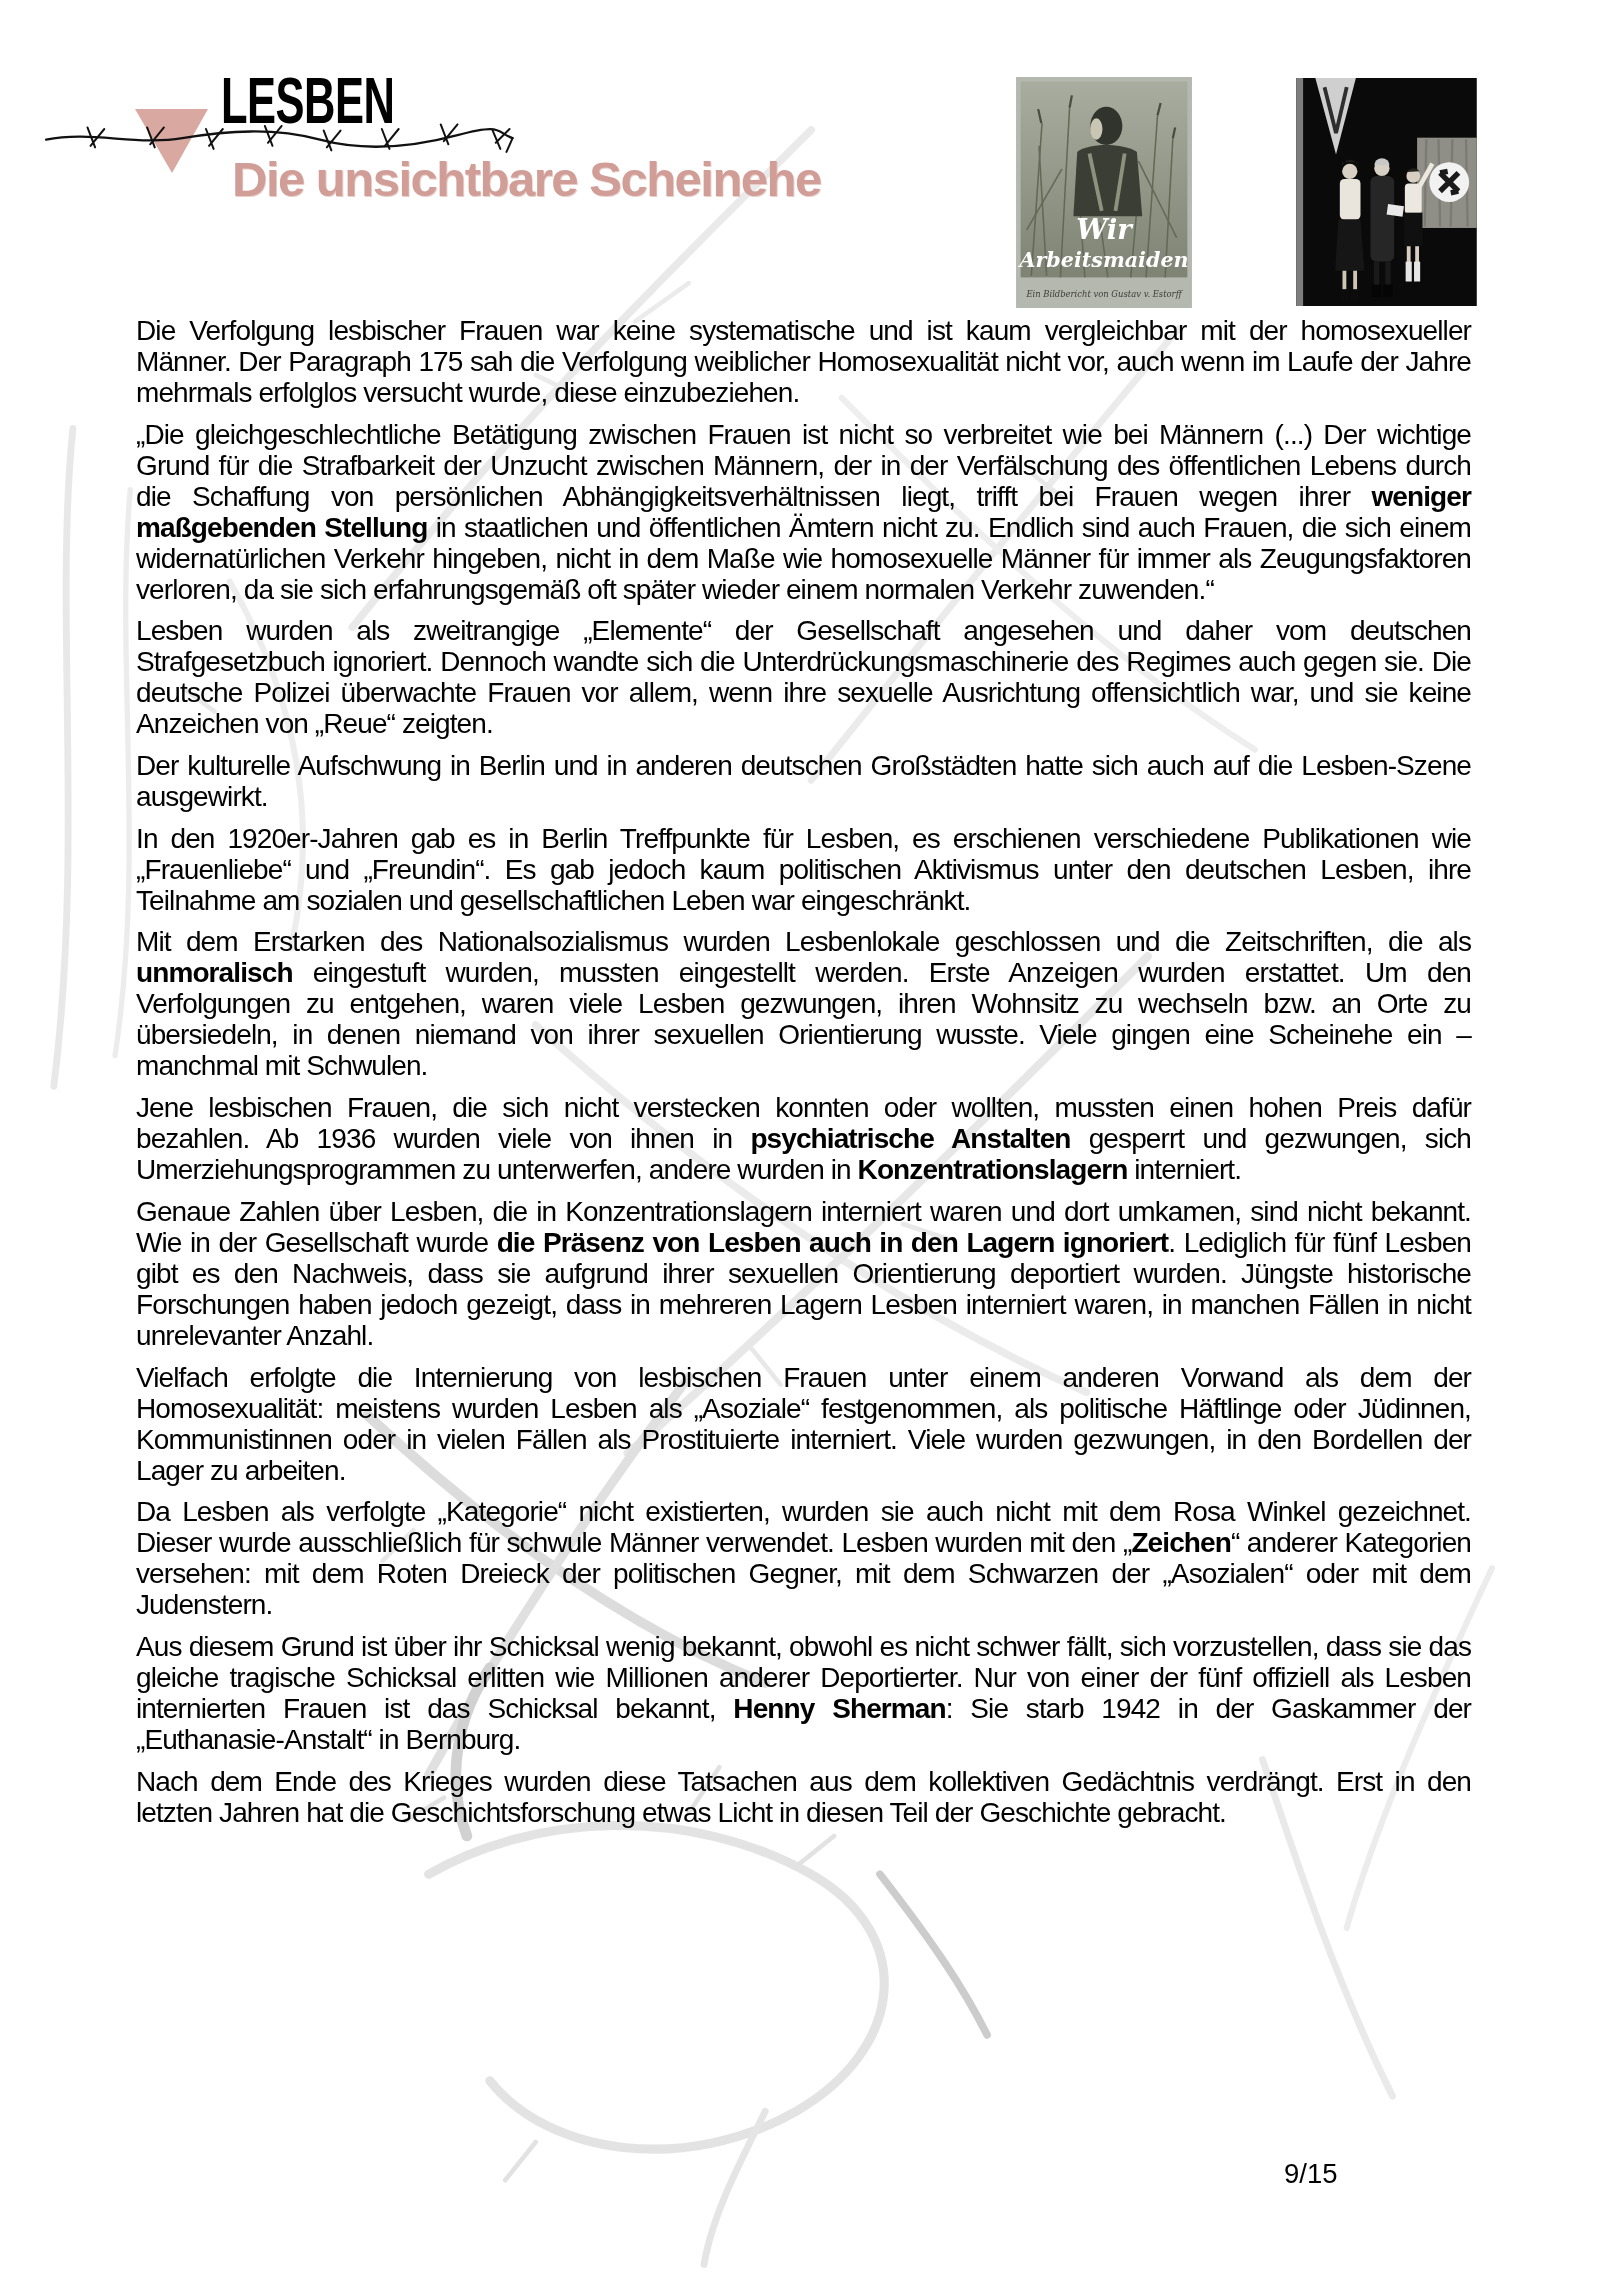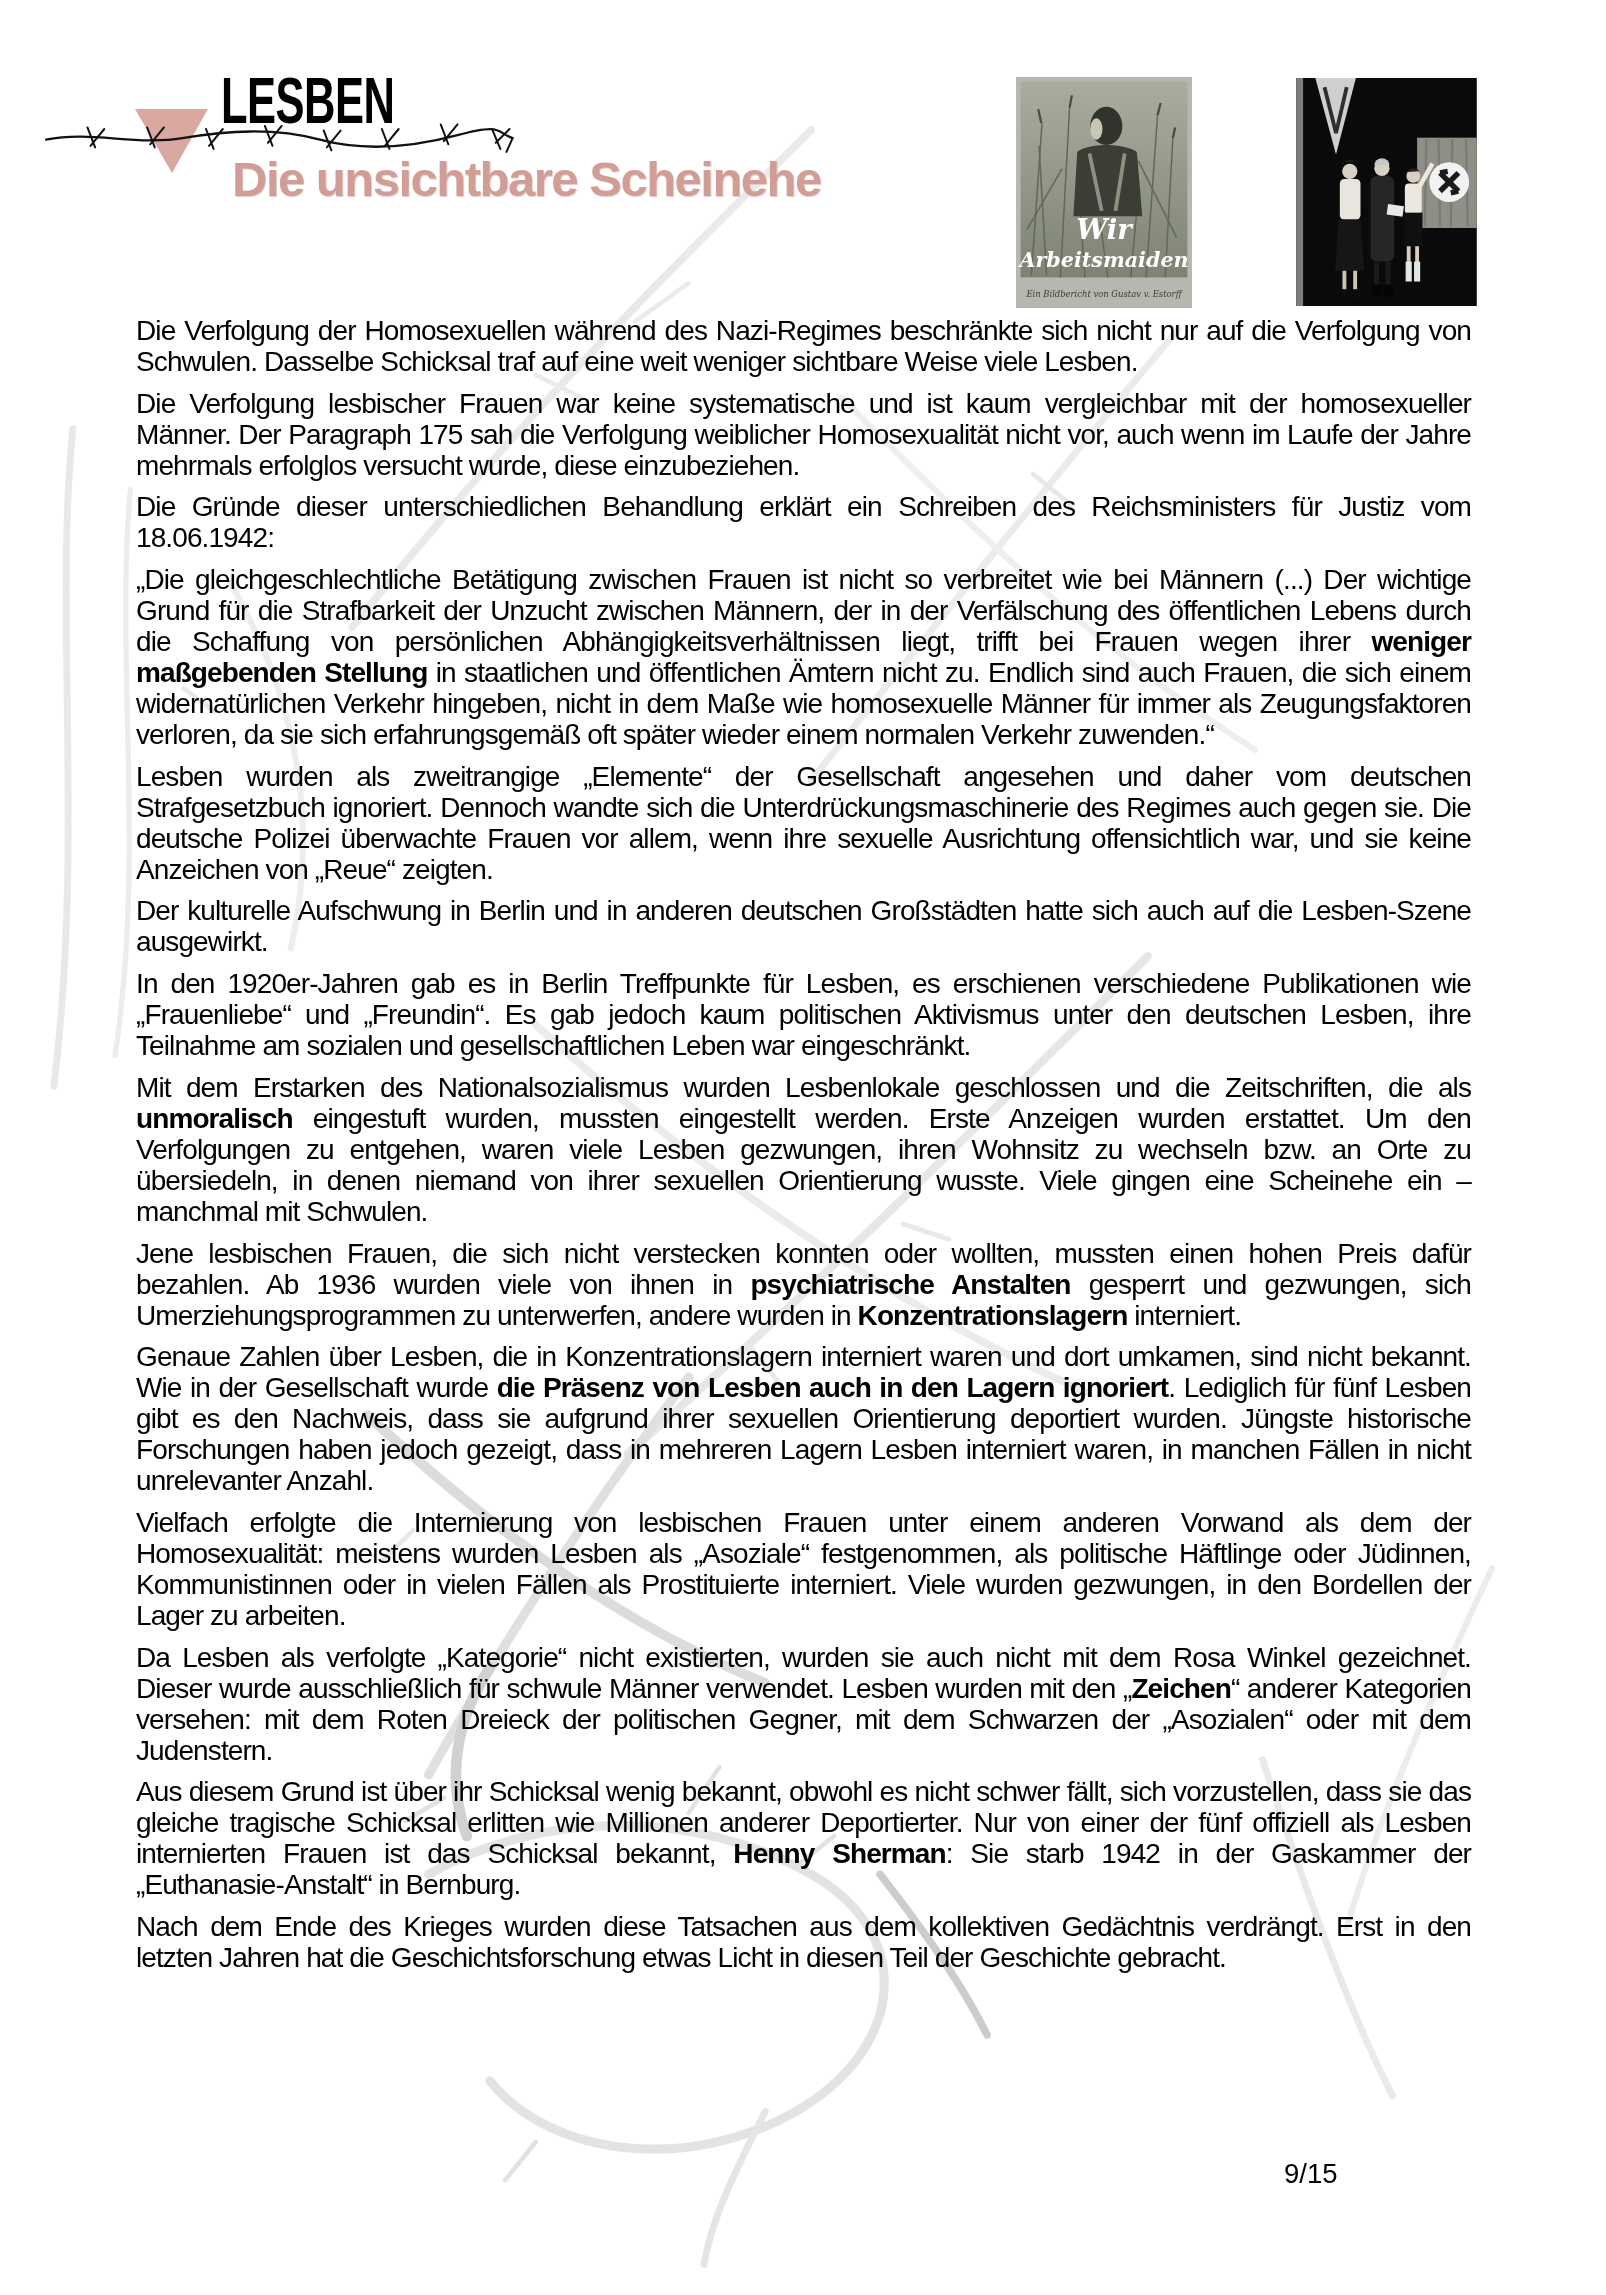--- a/index.html
+++ b/index.html
@@ -163,23 +163,21 @@
       <rect x="141" y="176" width="24" height="44" fill="#101010"></rect>
       <path d="M147,220 L147,242 M158,220 L158,242" stroke="#d8cec0" stroke-width="5"></path>
       <rect x="143" y="240" width="8" height="28" fill="#e5e5e5"></rect>
       <rect x="154" y="240" width="8" height="28" fill="#e5e5e5"></rect>
       <rect x="141" y="266" width="11" height="10" fill="#0a0a0a"></rect>
       <rect x="153" y="266" width="11" height="10" fill="#0a0a0a"></rect>
     </g>
   </svg>
 
   <div class="text-column" id="text-column">
-      <p class="para"><span class="">Die Verfolgung der Homosexuellen während des Nazi-Regimes beschränkte sich nicht nur auf die Verfolgung von Schwulen. Dasselbe Schicksal traf auf eine weit weniger sichtbare Weise viele Lesben.</span></p>
       <p class="para"><span class="">Die Verfolgung lesbischer Frauen war keine systematische und ist kaum vergleichbar mit der homosexueller Männer. Der Paragraph 175 sah die Verfolgung weiblicher Homosexualität nicht vor, auch wenn im Laufe der Jahre mehrmals erfolglos versucht wurde, diese einzubeziehen.</span></p>
-      <p class="para"><span class="">Die Gründe dieser unterschiedlichen Behandlung erklärt ein Schreiben des Reichsministers für Justiz vom 18.06.1942:</span></p>
       <p class="para quote"><span class="">„Die gleichgeschlechtliche Betätigung zwischen Frauen ist nicht so verbreitet wie bei Männern (...) Der wichtige Grund für die Strafbarkeit der Unzucht zwischen Männern, der in der Verfälschung des öffentlichen Lebens durch die Schaffung von persönlichen Abhängigkeitsverhältnissen liegt, trifft bei Frauen wegen ihrer </span><span class="run-bold ">weniger maßgebenden Stellung</span><span class=""> in staatlichen und öffentlichen Ämtern nicht zu. Endlich sind auch Frauen, die sich einem widernatürlichen Verkehr hingeben, nicht in dem Maße wie homosexuelle Männer für immer als Zeugungsfaktoren verloren, da sie sich erfahrungsgemäß oft später wieder einem normalen Verkehr zuwenden.“</span></p>
       <p class="para"><span class="">Lesben wurden als zweitrangige „Elemente“ der Gesellschaft angesehen und daher vom deutschen Strafgesetzbuch ignoriert. Dennoch wandte sich die Unterdrückungsmaschinerie des Regimes auch gegen sie. Die deutsche Polizei überwachte Frauen vor allem, wenn ihre sexuelle Ausrichtung offensichtlich war, und sie keine Anzeichen von „Reue“ zeigten.</span></p>
       <p class="para"><span class="">Der kulturelle Aufschwung in Berlin und in anderen deutschen Großstädten hatte sich auch auf die Lesben-Szene ausgewirkt.</span></p>
       <p class="para"><span class="">In den 1920er-Jahren gab es in Berlin Treffpunkte für Lesben, es erschienen verschiedene Publikationen wie „Frauenliebe“ und „Freundin“. Es gab jedoch kaum politischen Aktivismus unter den deutschen Lesben, ihre Teilnahme am sozialen und gesellschaftlichen Leben war eingeschränkt.</span></p>
       <p class="para"><span class="">Mit dem Erstarken des Nationalsozialismus wurden Lesbenlokale geschlossen und die Zeitschriften, die als </span><span class="run-bold ">unmoralisch</span><span class=""> eingestuft wurden, mussten eingestellt werden. Erste Anzeigen wurden erstattet. Um den Verfolgungen zu entgehen, waren viele Lesben gezwungen, ihren Wohnsitz zu wechseln bzw. an Orte zu übersiedeln, in denen niemand von ihrer sexuellen Orientierung wusste. Viele gingen eine Scheinehe ein – manchmal mit Schwulen.</span></p>
       <p class="para"><span class="">Jene lesbischen Frauen, die sich nicht verstecken konnten oder wollten, mussten einen hohen Preis dafür bezahlen. Ab 1936 wurden viele von ihnen in </span><span class="run-bold ">psychiatrische Anstalten</span><span class=""> gesperrt und gezwungen, sich Umerziehungsprogrammen zu unterwerfen, andere wurden in </span><span class="run-bold ">Konzentrationslagern</span><span class=""> interniert.</span></p>
       <p class="para"><span class="">Genaue Zahlen über Lesben, die in Konzentrationslagern interniert waren und dort umkamen, sind nicht bekannt. Wie in der Gesellschaft wurde </span><span class="run-bold ">die Präsenz von Lesben auch in den Lagern ignoriert</span><span class="">. Lediglich für fünf Lesben gibt es den Nachweis, dass sie aufgrund ihrer sexuellen Orientierung deportiert wurden. Jüngste historische Forschungen haben jedoch gezeigt, dass in mehreren Lagern Lesben interniert waren, in manchen Fällen in nicht unrelevanter Anzahl.</span></p>
       <p class="para"><span class="">Vielfach erfolgte die Internierung von lesbischen Frauen unter einem anderen Vorwand als dem der Homosexualität: meistens wurden Lesben als „Asoziale“ festgenommen, als politische Häftlinge oder Jüdinnen, Kommunistinnen oder in vielen Fällen als Prostituierte interniert. Viele wurden gezwungen, in den Bordellen der Lager zu arbeiten.</span></p>
       <p class="para"><span class="">Da Lesben als verfolgte „Kategorie“ nicht existierten, wurden sie auch nicht mit dem Rosa Winkel gezeichnet. Dieser wurde ausschließlich für schwule Männer verwendet. Lesben wurden mit den „</span><span class="run-bold ">Zeichen</span><span class="">“ anderer Kategorien versehen: mit dem Roten Dreieck der politischen Gegner, mit dem Schwarzen der „Asozialen“ oder mit dem Judenstern.</span></p>
       <p class="para"><span class="">Aus diesem Grund ist über ihr Schicksal wenig bekannt, obwohl es nicht schwer fällt, sich vorzustellen, dass sie das gleiche tragische Schicksal erlitten wie Millionen anderer Deportierter. Nur von einer der fünf offiziell als Lesben internierten Frauen ist das Schicksal bekannt, </span><span class="run-bold ">Henny Sherman</span><span class="">: Sie starb 1942 in der Gaskammer der „Euthanasie-Anstalt“ in Bernburg.</span></p>

